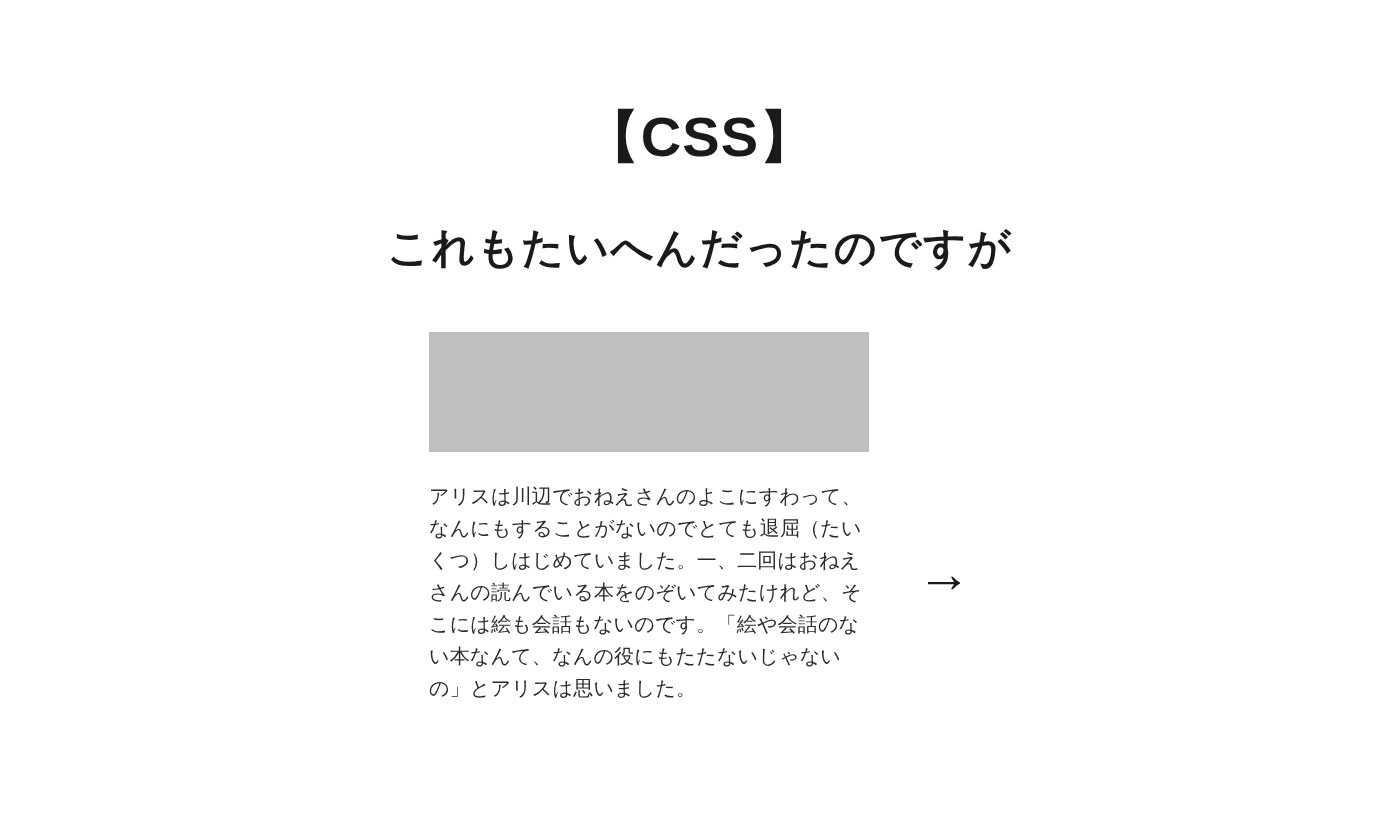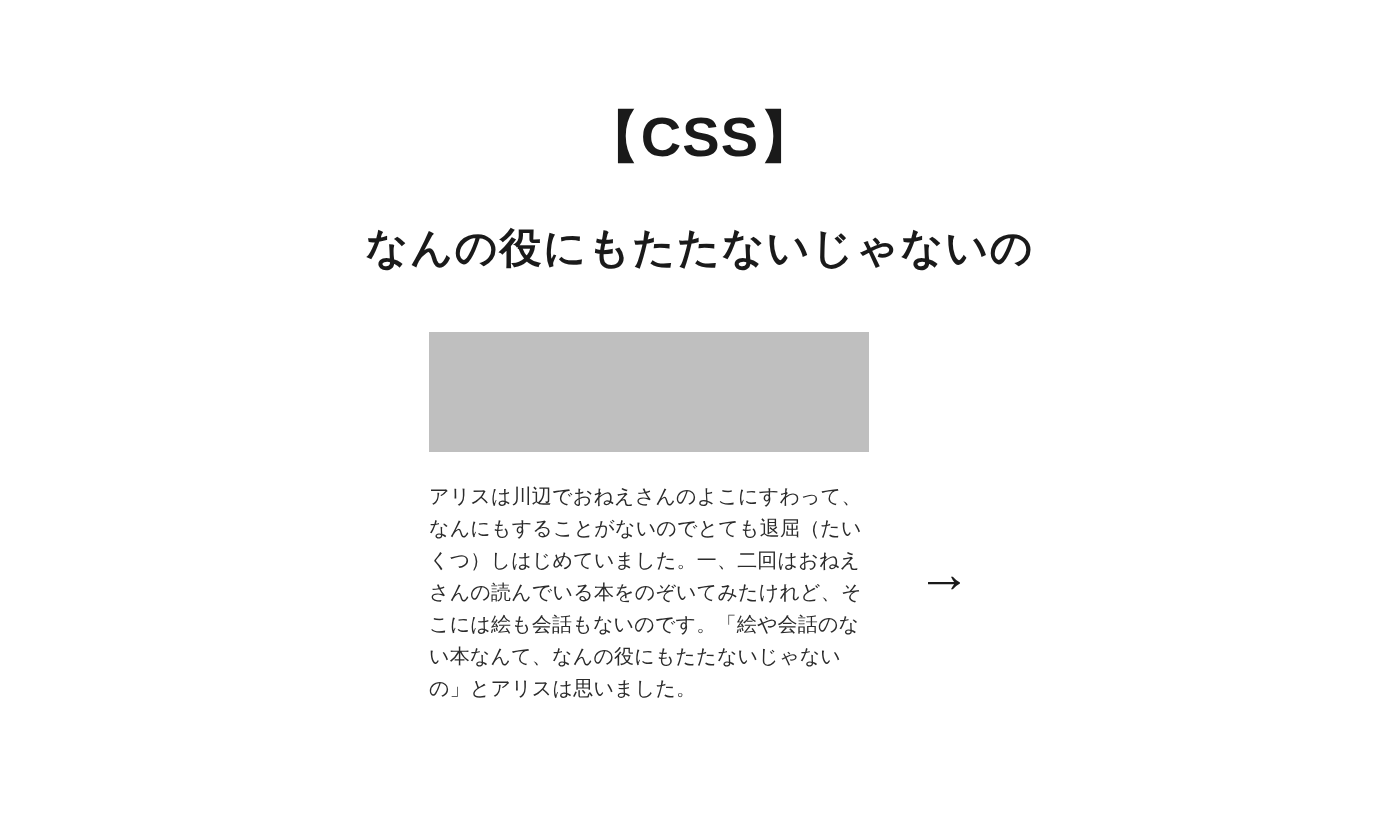--- a/index.html
+++ b/index.html
@@ -58,21 +58,21 @@
       font-size: 54px;
       font-weight: 700;
       line-height: 1;
     }
   </style>
 </head>
 <body>
 
 <div class="headings">
   <div class="h1">【CSS】</div>
-  <div class="h2">なんの役にもたたないじゃないの</div>
+  <div class="h2">これもたいへんだったのですが</div>
 </div>
 
 <div class="columns">
   <div class="col">
     <div class="placeholder"></div>
     <p class="para">アリスは川辺でおねえさんのよこにすわって、なんにもすることがないのでとても退屈（たいくつ）しはじめていました。一、二回はおねえさんの読んでいる本をのぞいてみたけれど、そこには絵も会話もないのです。「絵や会話のない本なんて、なんの役にもたたないじゃないの」とアリスは思いました。</p>
   </div>
 
   <div class="arrow">→</div>
 

